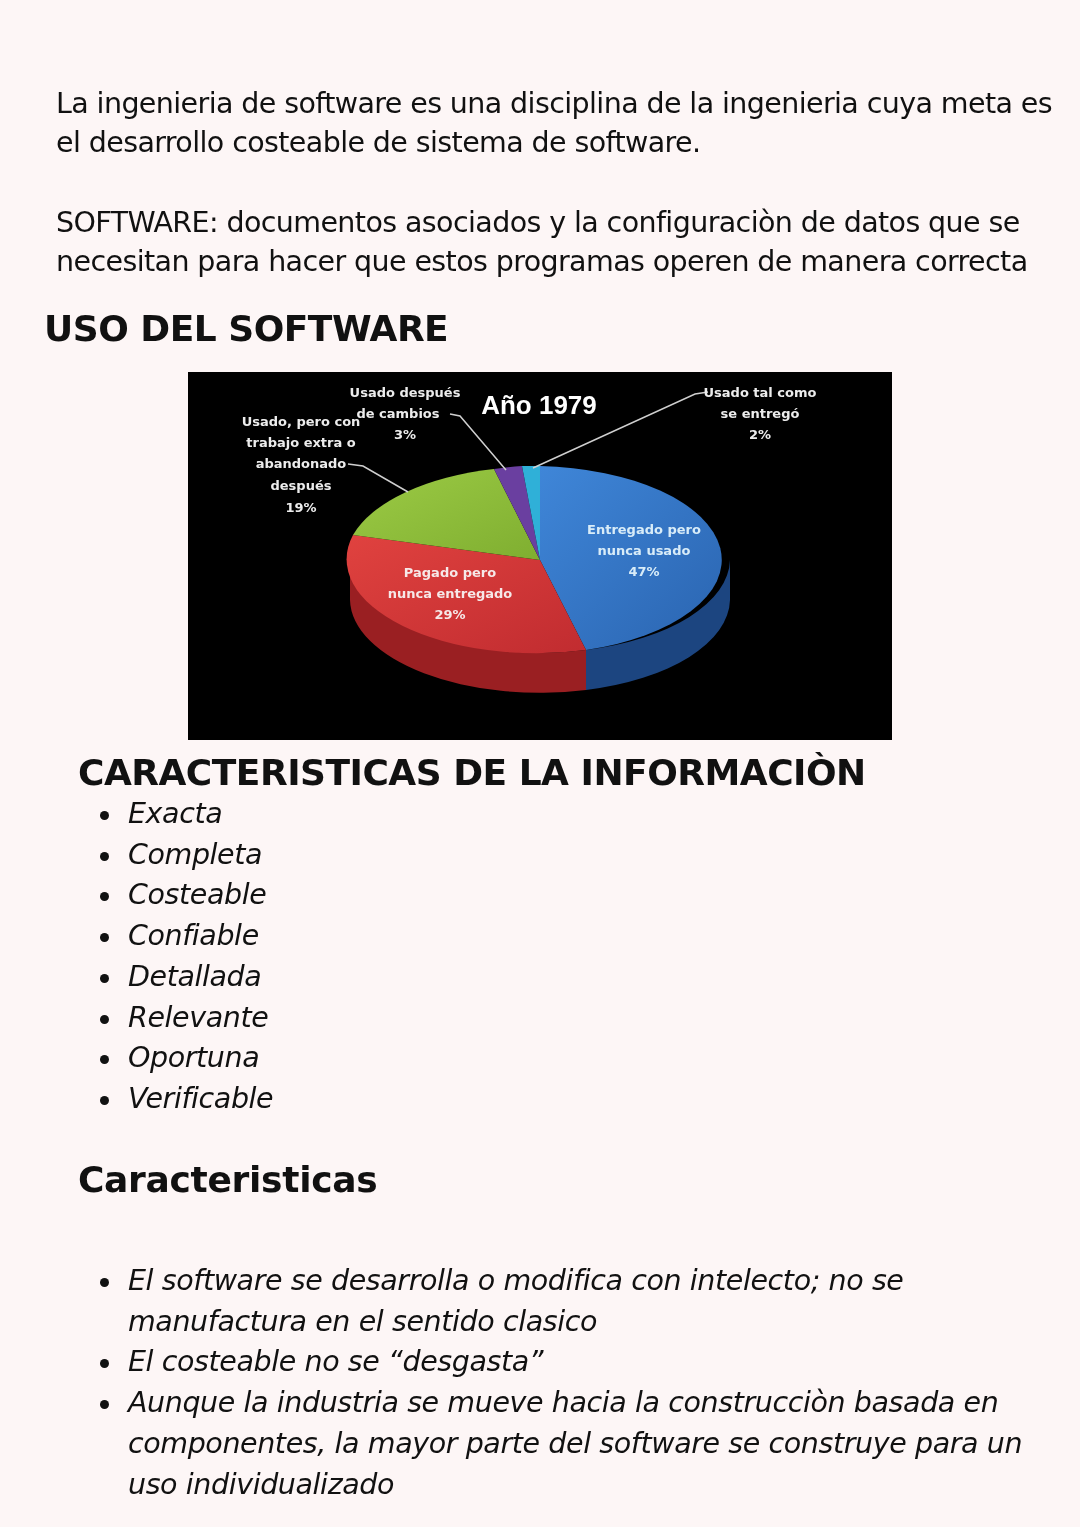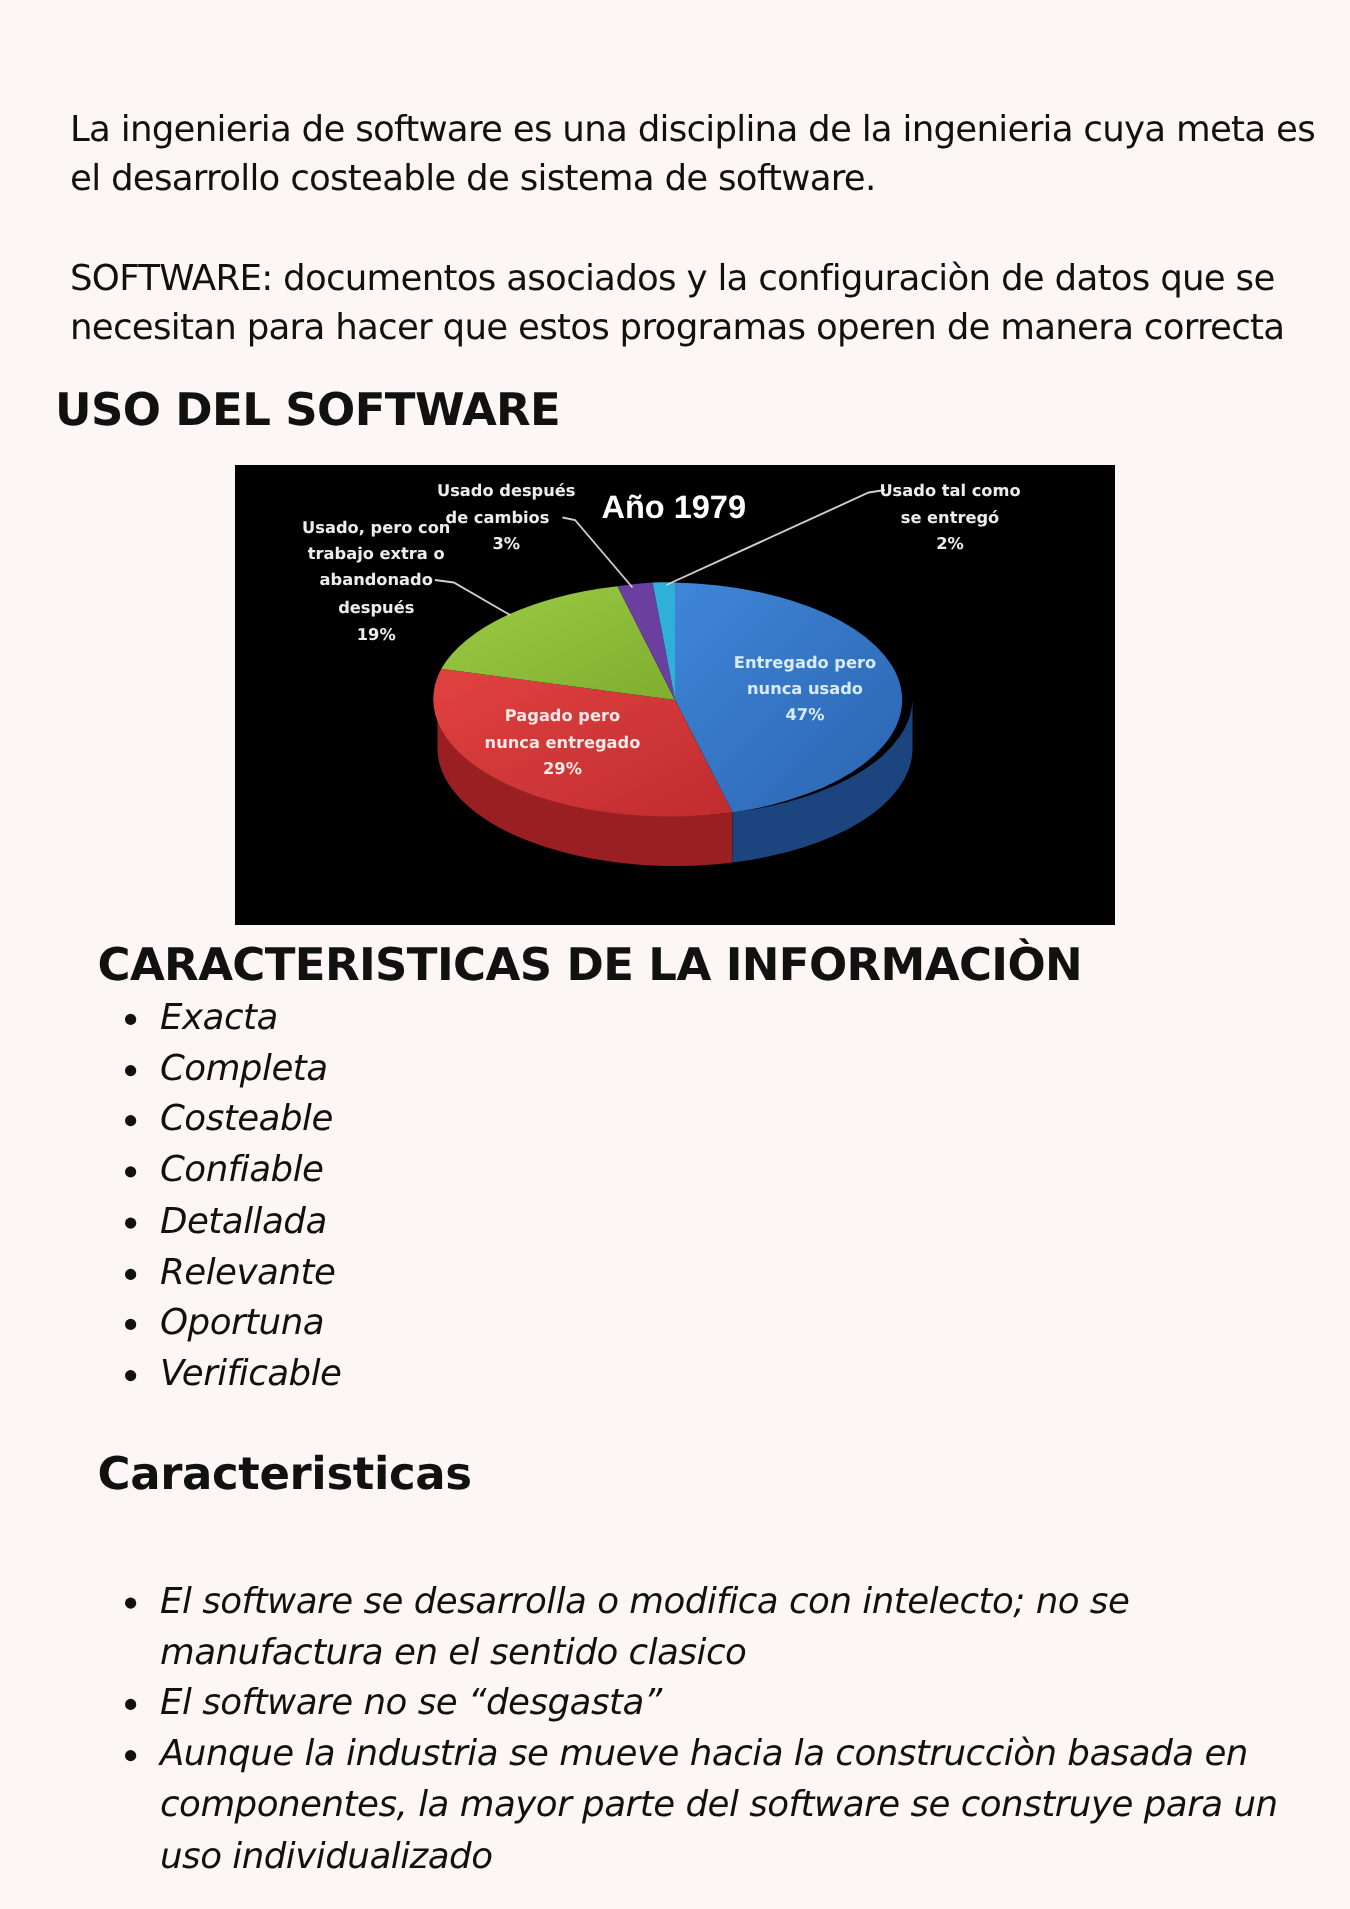--- a/index.html
+++ b/index.html
@@ -163,15 +163,15 @@
   <li><span class="bullet"></span><span>Detallada</span></li>
   <li><span class="bullet"></span><span>Relevante</span></li>
   <li><span class="bullet"></span><span>Oportuna</span></li>
   <li><span class="bullet"></span><span>Verificable</span></li>
 </ul>
 
 <h2 class="heading" style="left:78px; top:1162px; letter-spacing:-0.3px;">Caracteristicas</h2>
 
 <ul class="list list2" style="top:1261px;">
   <li><span class="bullet"></span><span>El software se desarrolla o modifica con intelecto; no se manufactura en el sentido clasico</span></li>
-  <li><span class="bullet"></span><span>El software no se “desgasta”</span></li>
+  <li><span class="bullet"></span><span>El costeable no se “desgasta”</span></li>
   <li><span class="bullet"></span><span>Aunque la industria se mueve hacia la construcciòn basada en componentes, la mayor parte del software se construye para un uso individualizado</span></li>
 </ul>
 
 </body></html>

